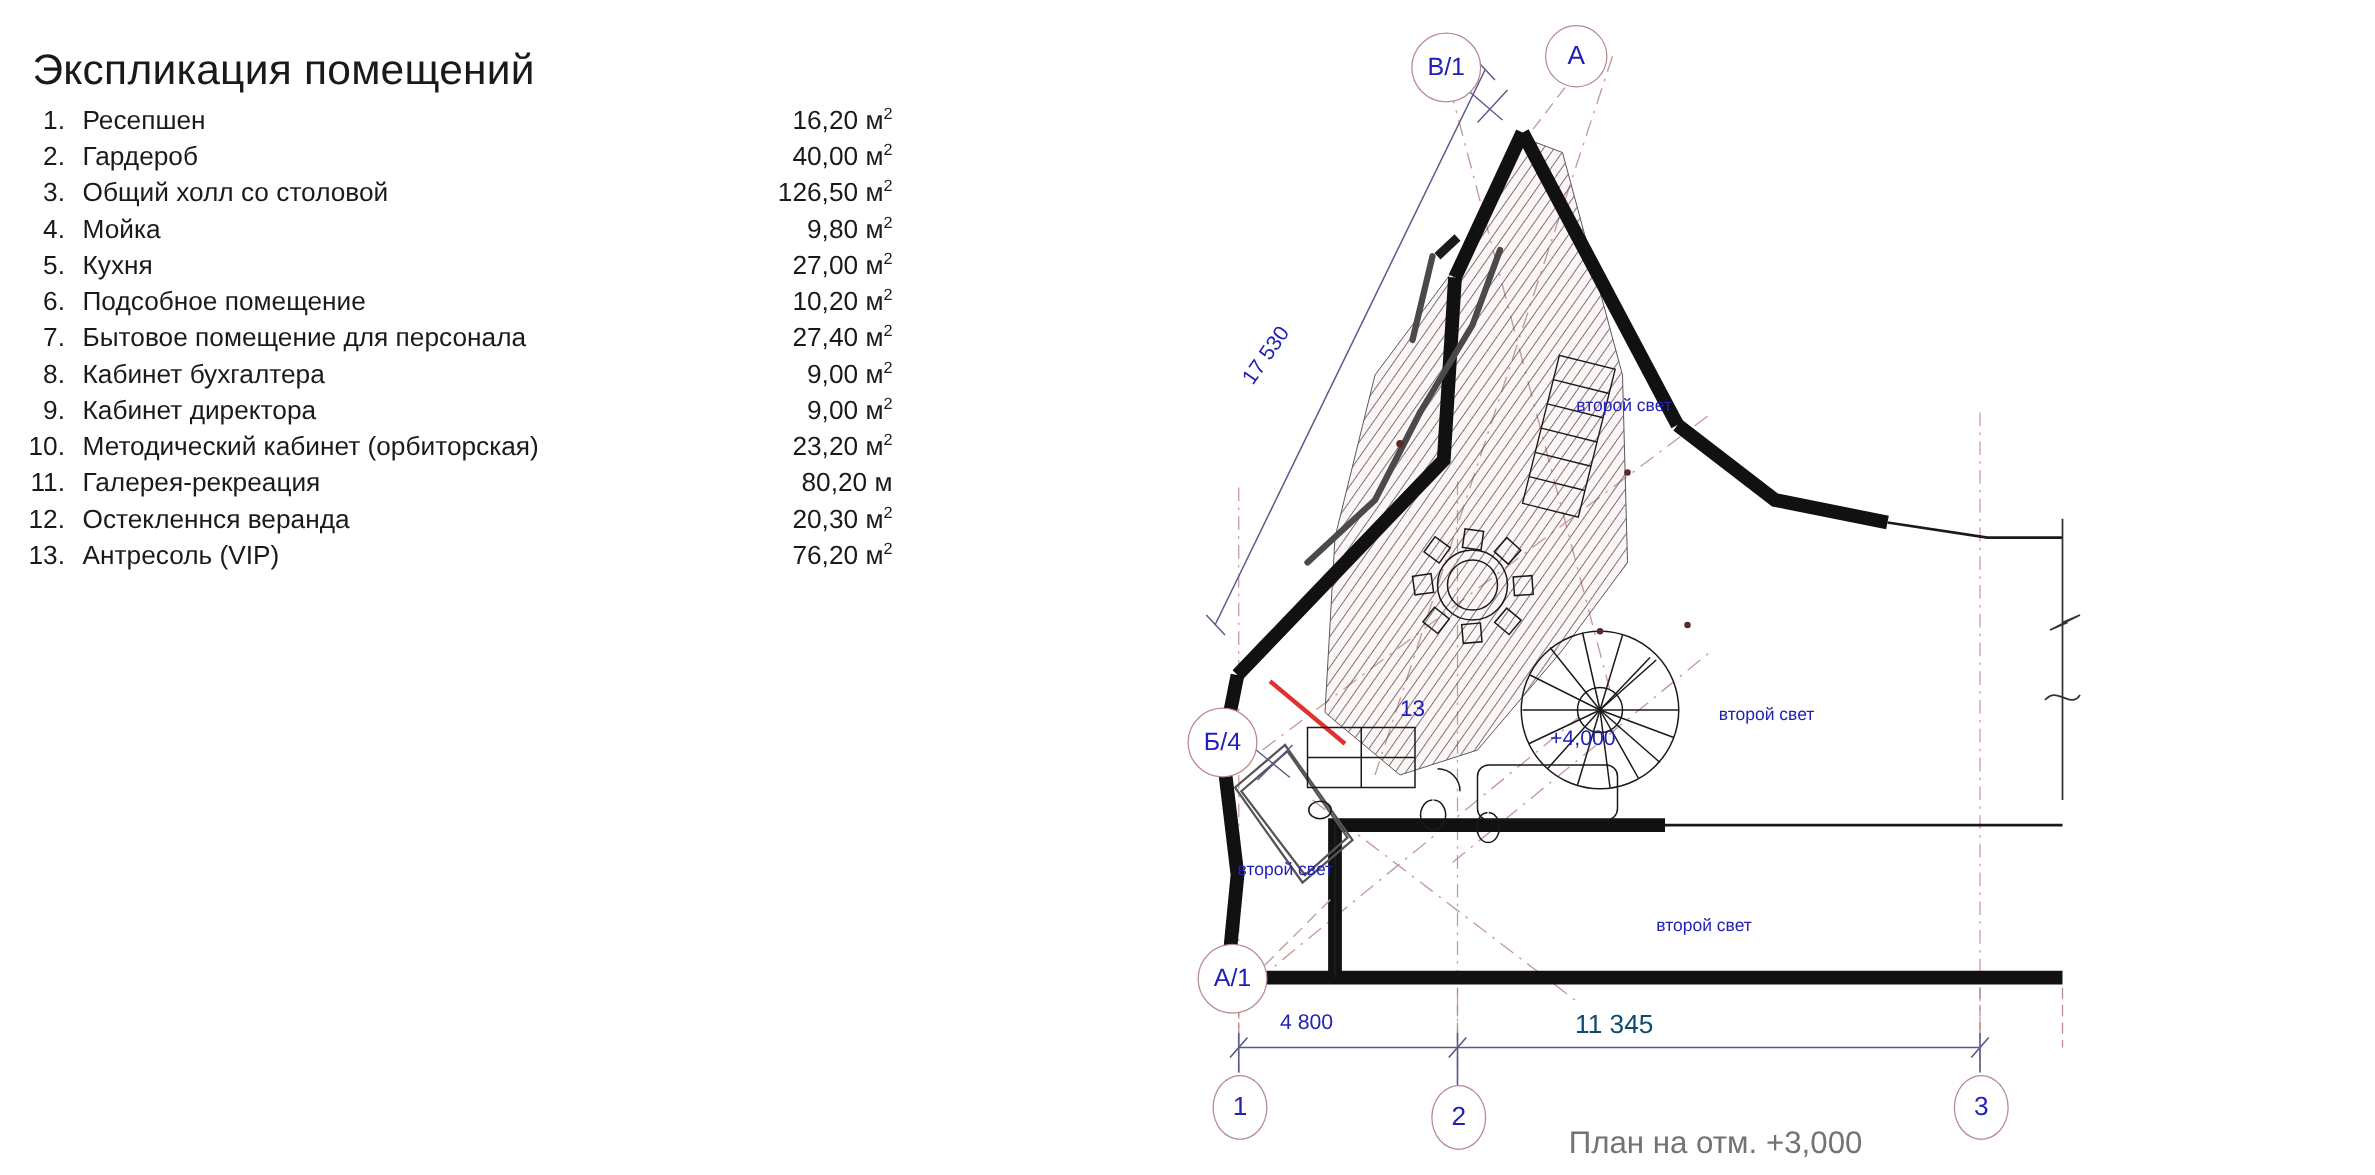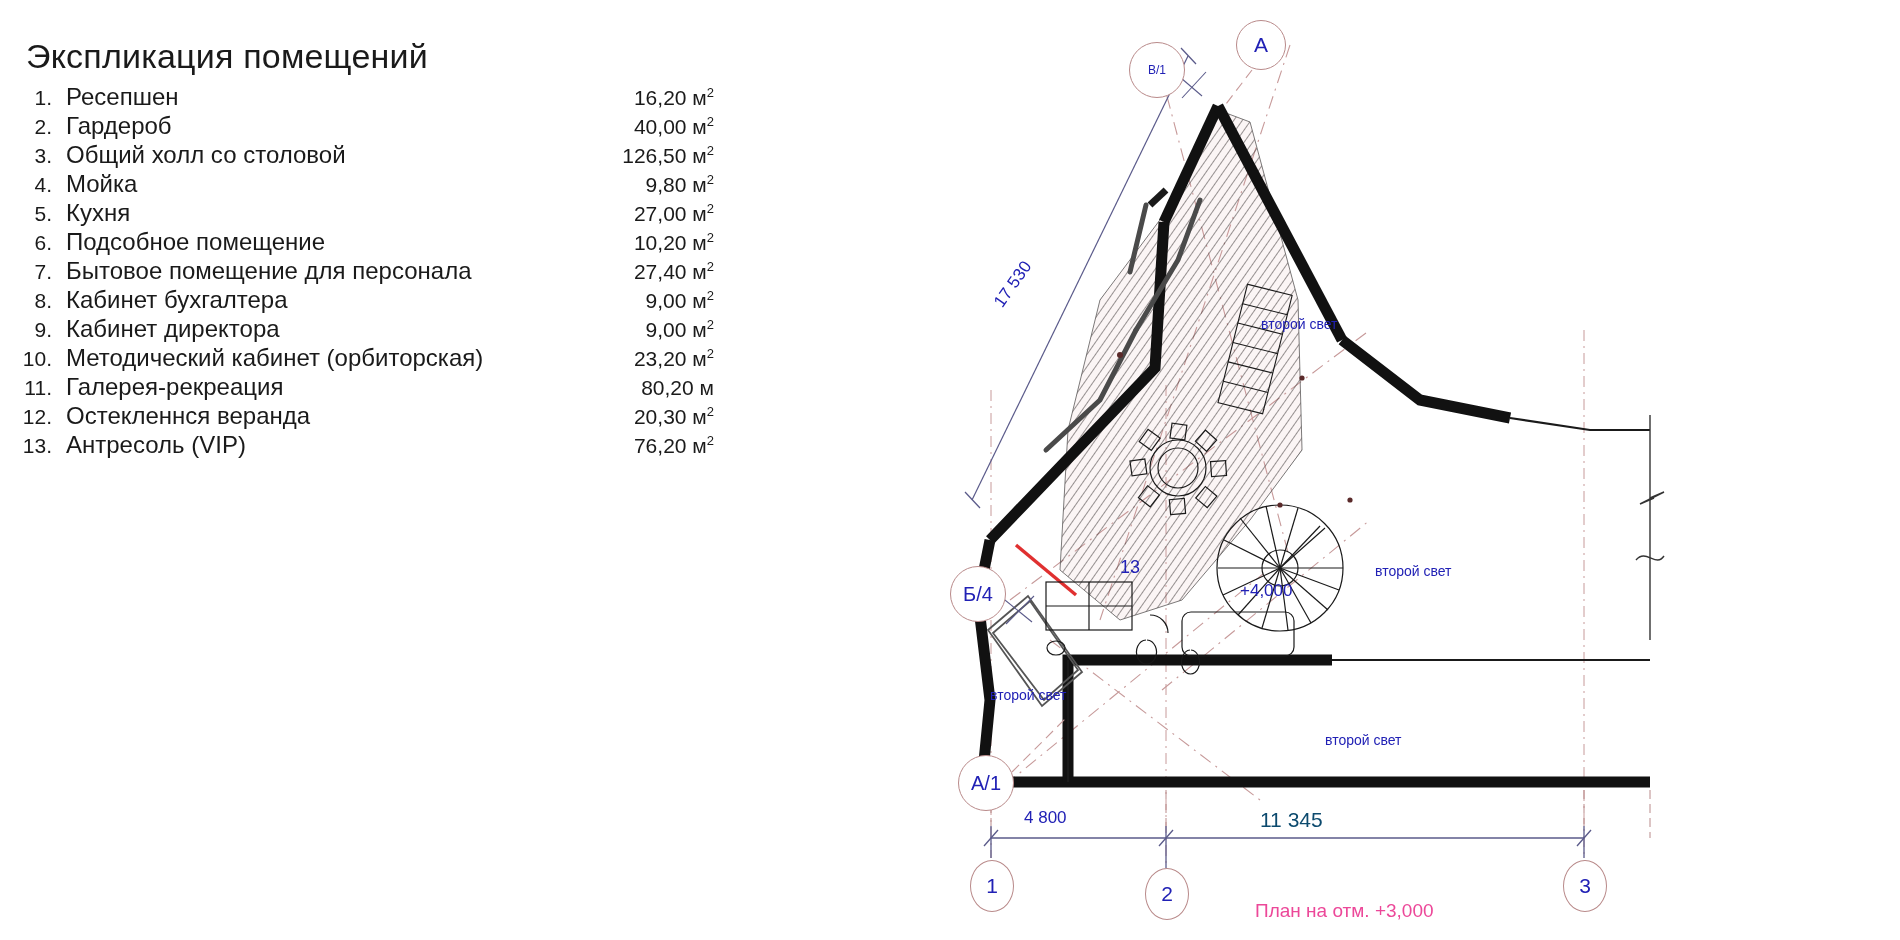--- a/index.html
+++ b/index.html
@@ -26,36 +26,36 @@
   .room-row{
     display:flex;align-items:baseline;
     height:29px;line-height:29px;
     font-size:21px;color:#1a1a1a;
   }
   .room-num{
     width:52px;text-align:right;padding-right:10px;
     flex:0 0 52px;font-size:21px;
   }
   .room-name{
-    flex:1 1 auto;padding-left:4px;white-space:nowrap;font-size:24px;
+    flex:1 1 auto;padding-left:4px;white-space:nowrap;font-size:21px;
   }
   .room-area{
     flex:0 0 160px;text-align:right;padding-right:6px;
     white-space:nowrap;font-size:21px;
   }
   .room-area sup{font-size:13px;vertical-align:super;line-height:0;}
 
   
   #plan{
     position:absolute;left:950px;top:0;width:950px;height:940px;
   }
   #plan-svg{position:absolute;left:0;top:0;}
   #plan-caption{
     position:absolute;left:305px;top:900px;
-    font-size:19px;color:#ec4899;white-space:nowrap;
+    font-size:25px;color:#737373;white-space:nowrap;
   }
   
   .plan-label{
     position:absolute;color:#2121b5;font-size:14px;white-space:nowrap;
     font-family:"Liberation Sans","DejaVu Sans",sans-serif;
     margin-top:36px;
   }
   .lbl-vs1{left:311px;top:280px;}
   .lbl-vs2{left:425px;top:527px;}
   .lbl-vs3{left:40px;top:651px;}
@@ -71,21 +71,21 @@
   .dim-11345{left:310px;top:808px;position:absolute;color:#0c4a6e;font-size:21px;text-align:center;}
   
   .bubble{
     position:absolute;
     border:1.4px solid #b98a8a;border-radius:50%;
     color:#2121b5;
     display:flex;align-items:center;justify-content:center;
     background:#ffffff;
     font-size:21px;
   }
-  .bub-V1{left:179px;top:42px;width:54px;height:54px;font-size:12px;}
+  .bub-V1{left:179px;top:26px;width:54px;height:54px;font-size:20px;}
   .bub-A{left:286px;top:20px;width:48px;height:48px;}
   .bub-B1{left:0px;top:566px;width:54px;height:54px;font-size:20px;}
   .bub-A1{left:8px;top:755px;width:54px;height:54px;font-size:20px;}
   .bub-1{left:20px;top:860px;width:42px;height:50px;}
   .bub-2{left:195px;top:868px;width:42px;height:50px;}
   .bub-3{left:613px;top:860px;width:42px;height:50px;}
 </style>
 </head>
 <body>
 

